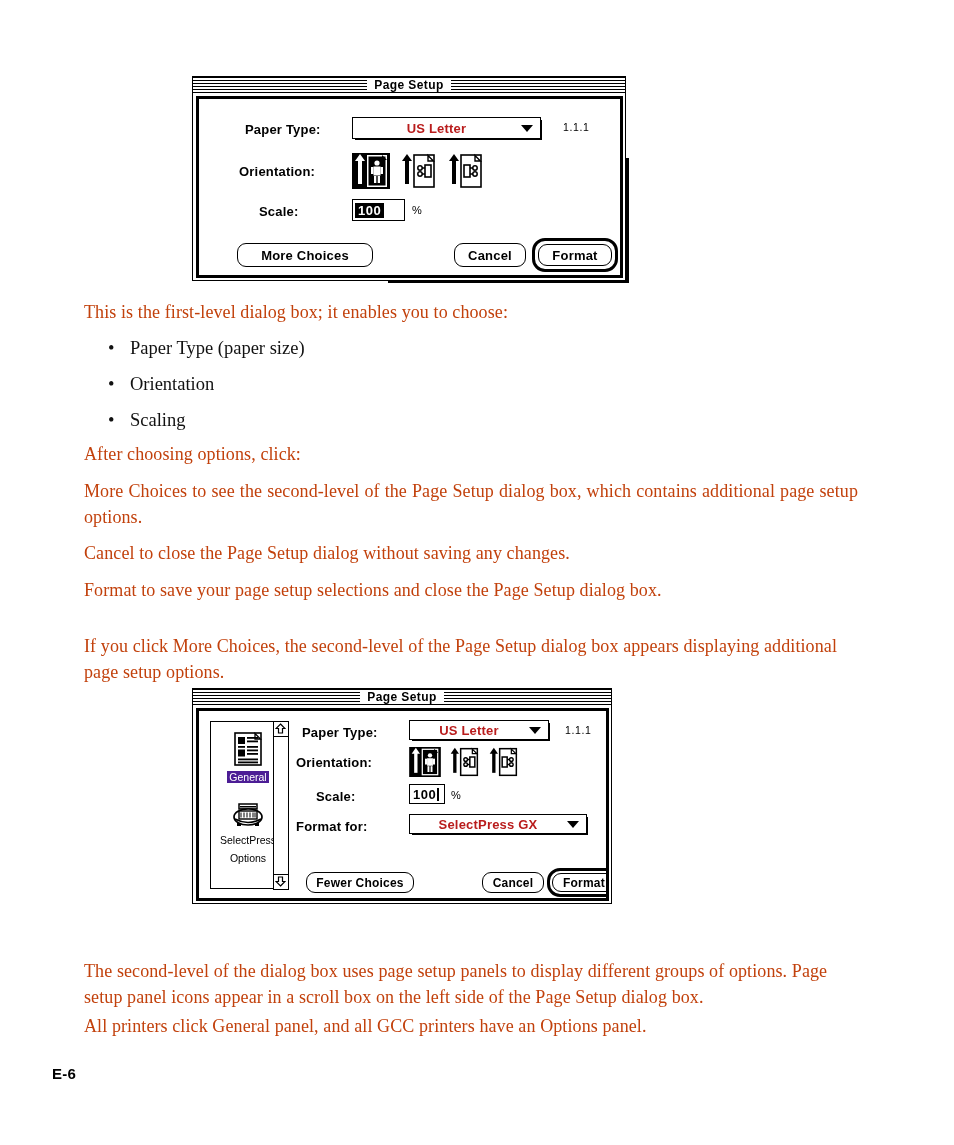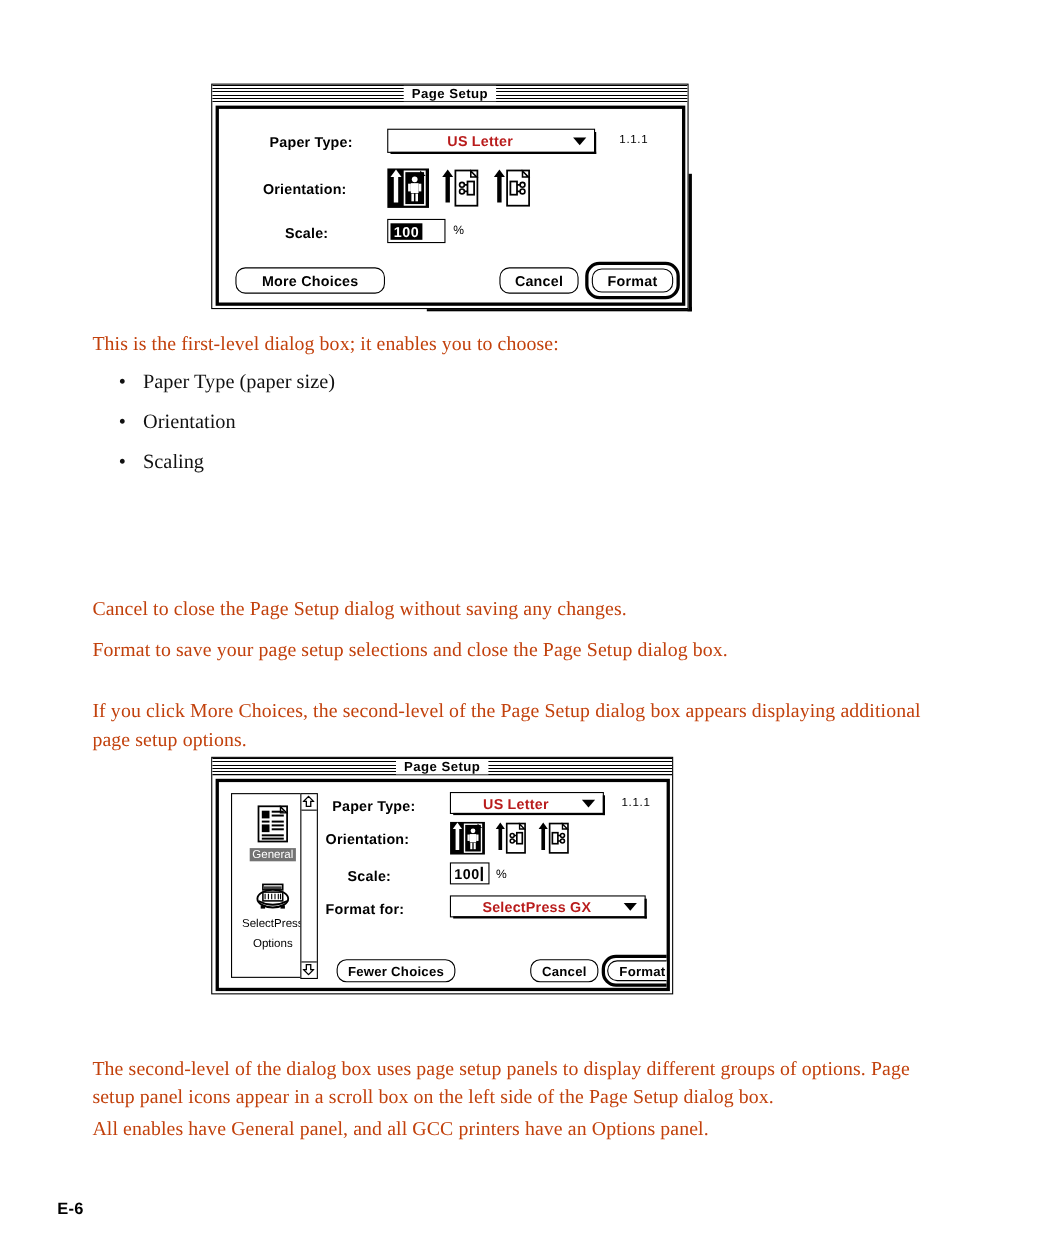--- a/index.html
+++ b/index.html
@@ -45,21 +45,21 @@
   }
   .bullet-row .btext {
     position: absolute;
     left: 22px;
     top: 0;
     white-space: nowrap;
   }
   .folio {
     position: absolute;
     left: 52px;
-    top: 1091px;
+    top: 1065px;
     font-family: "Liberation Sans", sans-serif;
     font-weight: bold;
     font-size: 15px;
     color: #000;
     letter-spacing: 0.2px;
   }
 
   
   .macdlg {
     position: absolute;
@@ -319,21 +319,21 @@
   .panelicon .plabel {
     font-family: "Liberation Sans", sans-serif;
     font-size: 10.5px;
     line-height: 12px;
     color: #000;
     margin-top: 2px;
     display: inline-block;
     padding: 0 2px;
   }
   .panelicon.sel .plabel {
-    background: #737373;
+    background: #4c1d95;
     color: #fff;
   }
 </style>
 </head>
 <body>
 
 <div class="page">
 
   <div class="macdlg" style="left:192px; top:76px; width:436px; height:207px;">
 
@@ -403,21 +403,21 @@
           <circle cx="29" cy="21" r="2.2" fill="none" stroke="#000" stroke-width="1.5"></circle>
         </svg>
       </div>
 
       <div class="lbl" style="left:60px; top:105px; width:89px;">Scale:</div>
       <div class="field selected" style="left:153px; top:100px; width:53px; height:22px;">
         <span class="hl">100</span>
       </div>
       <div class="minilbl" style="left:213px; top:105px;">%</div>
 
-      <div class="btn" style="left:15px; top:144px; width:136px; height:24px;">More Choices</div>
+      <div class="btn" style="left:38px; top:144px; width:136px; height:24px;">More Choices</div>
       <div class="btn" style="left:255px; top:144px; width:72px; height:24px;">Cancel</div>
       <div class="defring" style="left:333px; top:139px; width:86px; height:34px;"></div>
       <div class="btn default" style="left:339px; top:145px; width:74px; height:22px;">Format</div>
     </div>
   </div>
 
   <div class="para" style="left:84px; top:300px; width:700px;">This is the first-level dialog box; it enables you to choose:</div>
 
   <div class="bullet-row" style="left:108px; top:336px;">
     <span class="dot">•</span>
@@ -425,21 +425,23 @@
   </div>
   <div class="bullet-row" style="left:108px; top:372px;">
     <span class="dot">•</span>
     <span class="btext">Orientation</span>
   </div>
   <div class="bullet-row" style="left:108px; top:408px;">
     <span class="dot">•</span>
     <span class="btext">Scaling</span>
   </div>
 
-
+  <div class="para" style="left:84px; top:442px; width:700px;">After choosing options, click:</div>
+
+  <div class="para" style="left:84px; top:479px; width:774px; text-align:justify;">More Choices to see the second-level of the Page Setup dialog box, which contains additional page setup options.</div>
 
   <div class="para" style="left:84px; top:578px; width:780px;">Format to save your page setup selections and close the Page Setup dialog box.</div>
 
   <div class="para" style="left:84px; top:541px; width:780px;">Cancel to close the Page Setup dialog without saving any changes.</div>
 
   <div class="para" style="left:84px; top:614px; width:790px;margin-top:20px;">If you click More Choices, the second-level of the Page Setup dialog box appears displaying additional page setup options.</div>
 
   <div class="macdlg" style="left:192px; top:688px; width:425px; height:218px;">
 
     <div class="dlg-frame" style="width:420px; height:216px;"></div>
@@ -572,17 +574,17 @@
 
       <div class="btn" style="left:107px; top:161px; width:108px; height:21px; font-size:12px;">Fewer Choices</div>
       <div class="btn" style="left:283px; top:161px; width:62px; height:21px; font-size:12px;">Cancel</div>
       <div class="defring" style="left:348px; top:157px; width:74px; height:29px;"></div>
       <div class="btn default" style="left:353px; top:162px; width:64px; height:19px; font-size:12px;">Format</div>
     </div>
   </div>
 
   <div class="para" style="left:84px; top:927px; width:750px;margin-top:32px;">The second-level of the dialog box uses page setup panels to display different groups of options. Page setup panel icons appear in a scroll box on the left side of the Page Setup dialog box.</div>
 
-  <div class="para" style="left:84px; top:1014px; width:780px;">All enables have General panel, and all GCC printers have an Options panel.</div>
+  <div class="para" style="left:84px; top:1014px; width:780px;">All printers click General panel, and all GCC printers have an Options panel.</div>
 
   <div class="folio">E-6</div>
 
 </div>
 
 </body></html>

